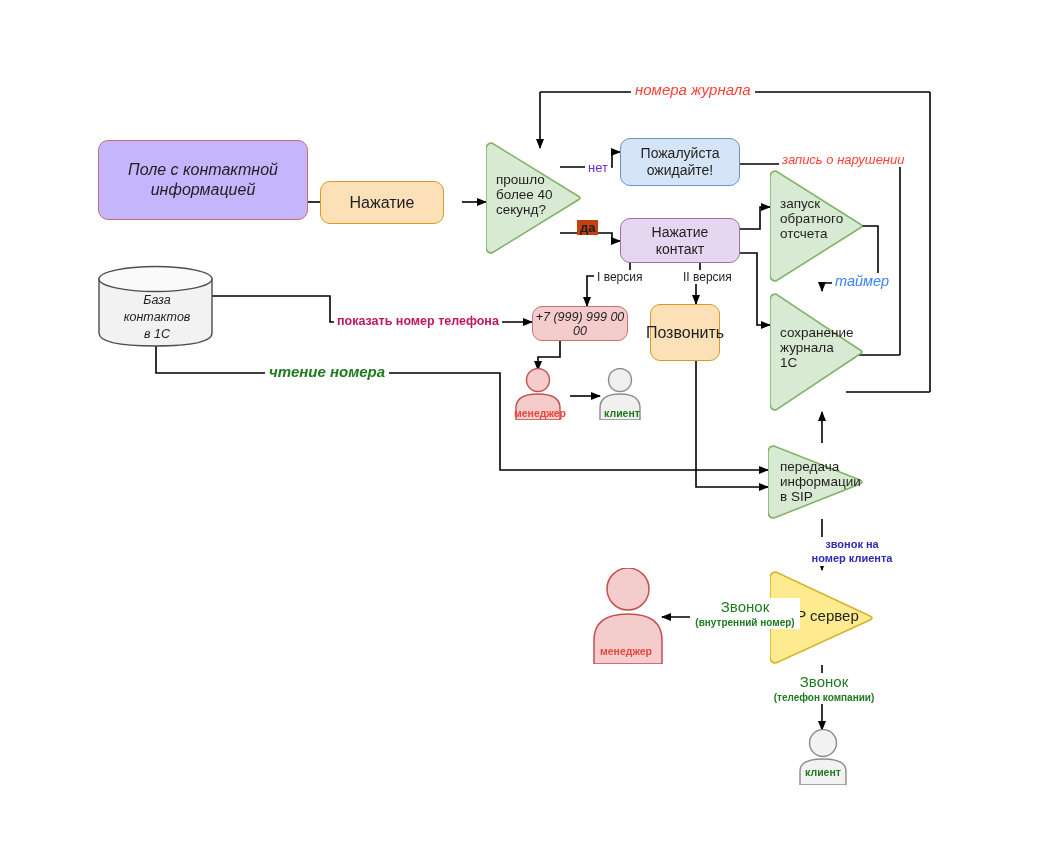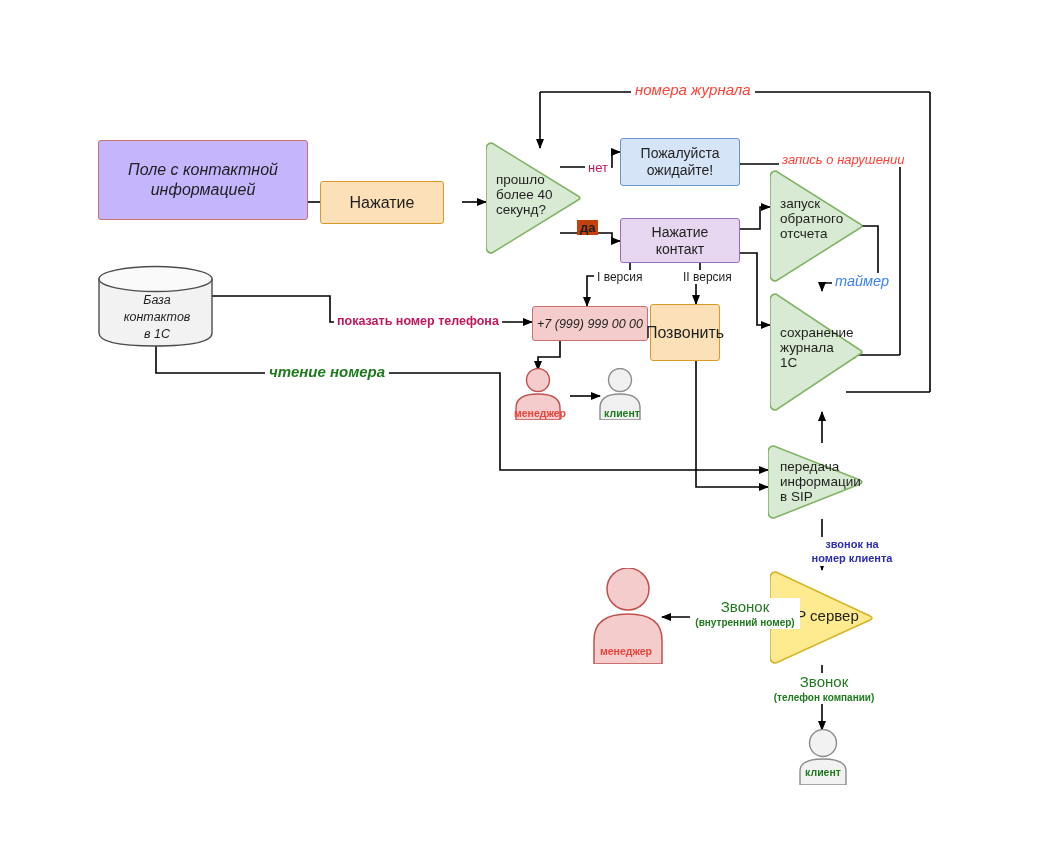--- a/index.html
+++ b/index.html
@@ -1,20 +1,20 @@
 <!DOCTYPE html>
 <html><head>
 <meta charset="utf-8">
 <style>
   html,body{margin:0;padding:0;background:#ffffff;}
   body{font-family:"Liberation Sans",sans-serif;}
   #canvas{position:relative;width:1039px;height:866px;background:#ffffff;overflow:hidden;}
   #svg{position:absolute;left:0;top:0;width:1039px;height:866px;}
   .node{position:absolute;box-sizing:border-box;display:flex;align-items:center;justify-content:center;text-align:center;}
-  .rbox{border-radius:3px;border:1.6px solid;}
+  .rbox{border-radius:10px;border:1.6px solid;}
   .lbl{position:absolute;white-space:nowrap;}
   .tri-text{position:absolute;line-height:1.12;color:#1f1f1f;font-size:13.5px;}
   .actor-cap{position:absolute;font-size:10.5px;font-weight:bold;white-space:nowrap;text-align:center;}
 </style>
 </head>
 <body>
 
 <div id="canvas">
 
   <svg id="svg" xmlns="http://www.w3.org/2000/svg">
@@ -91,21 +91,21 @@
     </div>
   </div>
 
   <div class="node rbox" style="left:620px;top:218px;width:120px;height:45px;background:#e6d6ef;border-color:#9c6fb5;">
     <div style="font-size:14px;color:#1f1f1f;line-height:1.2;">
       <div>Нажатие</div>
       <div>контакт</div>
     </div>
   </div>
 
-  <div class="node rbox" style="left:532px;top:306px;width:116px;height:35px;background:#f5cccc;border-color:#c96f6f;">
+  <div class="node rbox" style="left:532px;top:306px;width:96px;height:35px;background:#f5cccc;border-color:#c96f6f;">
     <span style="font-style:italic;font-size:12.5px;color:#1f1f1f;">+7 (999) 999 00 00</span>
   </div>
 
   <div class="node rbox" style="left:650px;top:304px;width:70px;height:57px;background:#fbe0b8;border-color:#d79b26;">
     <span style="font-size:16px;color:#1f1f1f;">Позвонить</span>
   </div>
 
   <svg style="position:absolute;left:486px;top:140px;width:96px;height:116px;">
     <path d="M6,3 Q0,3 0,10 L0,106 Q0,113 6,113 L92,60 Q96,58 92,56 Z" fill="#d8ead3" stroke="#82b366" stroke-width="1.6"></path>
   </svg>
@@ -180,21 +180,21 @@
   <svg style="position:absolute;left:795px;top:729px;width:56px;height:56px;">
     <circle cx="28" cy="14" r="13.5" fill="#f2f2f2" stroke="#8c8c8c" stroke-width="1.4"></circle>
     <path d="M5,56 L5,42 Q5,30 28,30 Q51,30 51,42 L51,56 Z" fill="#f2f2f2" stroke="#8c8c8c" stroke-width="1.4"></path>
   </svg>
   <div class="actor-cap" style="left:795px;top:766px;width:56px;color:#1f7a1f;">клиент</div>
 
   <div class="lbl" style="left:631px;top:81px;color:#ff4136;font-style:italic;font-size:15px;background:#fff;padding:0 4px;">номера журнала</div>
 
   <div class="lbl" style="left:779px;top:152px;color:#ff4136;font-style:italic;font-size:13px;background:#fff;padding:0 3px;">запись о нарушении</div>
 
-  <div class="lbl" style="left:585px;top:160px;color:#be185d;font-size:13px;background:#fff;padding:0 3px;">нет</div>
+  <div class="lbl" style="left:585px;top:160px;color:#6d28d9;font-size:13px;background:#fff;padding:0 3px;">нет</div>
 
   <div class="lbl" style="left:577px;top:220px;color:#1f1f1f;font-size:13px;background:#c2410c;padding:0 3px;font-weight:bold;">да</div>
 
   <div class="lbl" style="left:832px;top:273px;color:#3b82f6;font-style:italic;font-size:14.5px;background:#fff;padding:0 3px;">таймер</div>
 
   <div class="lbl" style="left:594px;top:270px;color:#1f1f1f;font-size:12px;background:#fff;padding:0 3px;">I версия</div>
 
   <div class="lbl" style="left:680px;top:270px;color:#1f1f1f;font-size:12px;background:#fff;padding:0 3px;">II версия</div>
 
   <div class="lbl" style="left:334px;top:314px;color:#be185d;font-weight:bold;font-size:12.5px;background:#fff;padding:0 3px;">показать номер телефона</div>

